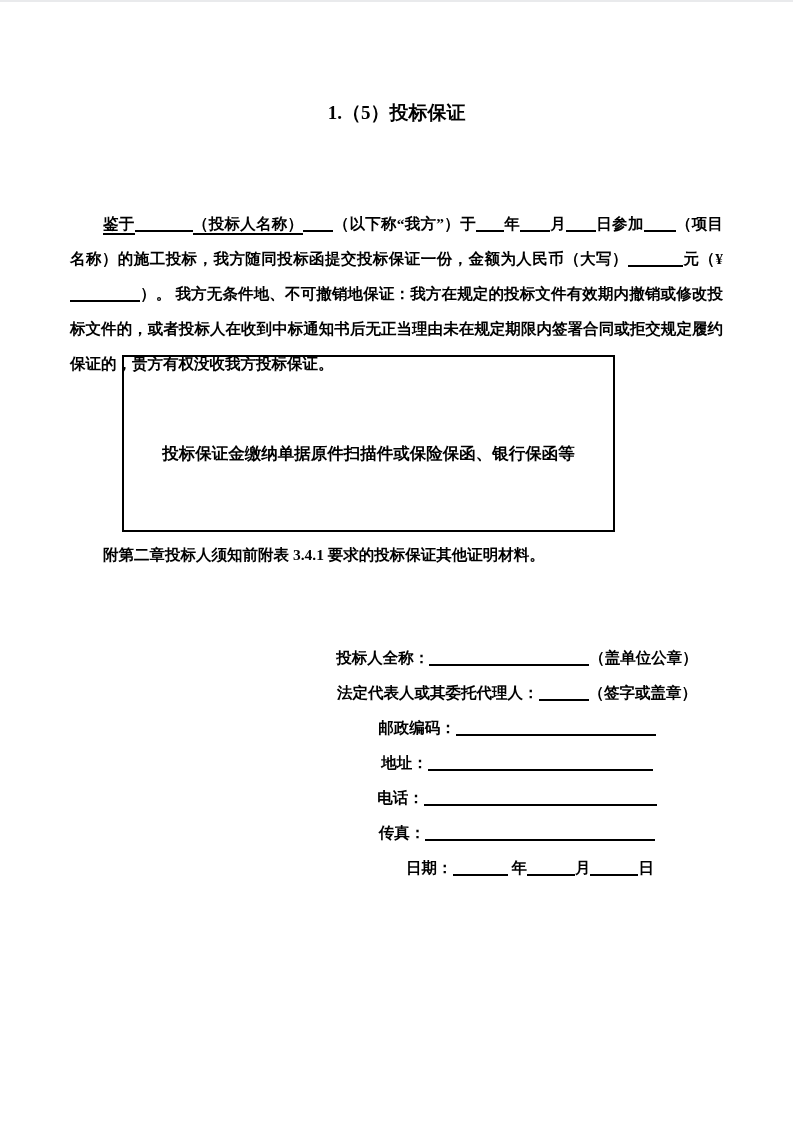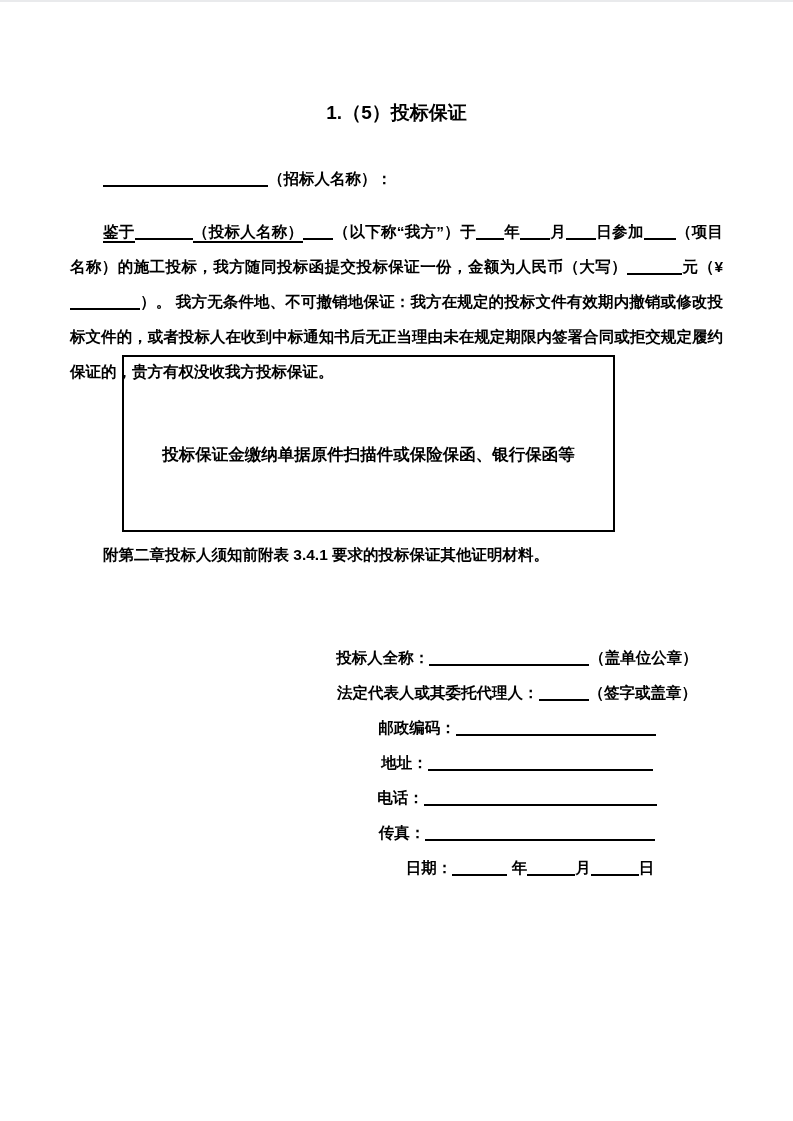--- a/index.html
+++ b/index.html
@@ -1,40 +1,40 @@
 <!DOCTYPE html>
 <html lang="zh"><head>
 <meta charset="utf-8">
 <style>
   html,body{margin:0;padding:0;background:#fff;}
   .page{
     position:relative;
     width:793px;height:992px;
     background:#fff;
     color:#000;
-    font-family:Liberation Sans, sans-serif;
+    font-family:Liberation Serif, serif;
     font-weight:700;
     overflow:hidden;
   }
   .top-edge{
     position:absolute;top:0;left:0;width:793px;height:2px;
     background:#e9eaec;
   }
   .title{
     position:absolute;top:101px;left:0;width:793px;
     margin:0;text-align:center;
     font-size:19px;line-height:24px;font-weight:700;
   }
   .addressee{
     position:absolute;top:166px;left:70px;width:653px;
     font-size:15.5px;line-height:26px;
     text-indent:33px;white-space:nowrap;
   }
   .body-par{
-    position:absolute;top:214px;left:70px;width:653px;
+    position:absolute;top:206px;left:70px;width:653px;
     font-size:15.5px;line-height:35px;
     text-align:justify;text-indent:33px;
   }
   .attach-box{
     position:absolute;top:355px;left:122px;
     width:489px;height:173px;
     border:2px solid #000;
     box-sizing:content-box;
   }
   .attach-caption{
@@ -70,21 +70,20 @@
   }
 </style>
 </head>
 <body>
 
 <div class="page">
   <div class="top-edge"></div>
 
   <h1 class="title">1.（5）投标保证</h1>
 
-  <div class="addressee"><span class="blank" style="width: 165px;"></span><span>（招标人名称）：</span></div>
 
   <div class="body-par"><span class="ul">鉴于</span><span class="blank" style="width: 58px;"></span><span class="ul">（投标人名称）</span><span class="blank" style="width: 30px;"></span><span>（以下称“我方”）于</span><span class="blank" style="width: 28px;"></span><span>年</span><span class="blank" style="width: 30px;"></span><span>月</span><span class="blank" style="width: 30px;"></span><span>日参加</span><span class="blank" style="width: 32px;"></span><span>（项目名称）的施工投标，我方随同投标函提交投标保证一份，金额为人民币（大写）</span><span class="blank" style="width: 55px;"></span><span>元（¥</span><span class="blank" style="width: 70px;"></span><span>）。 我方无条件地、不可撤销地保证：我方在规定的投标文件有效期内撤销或修改投标文件的，或者投标人在收到中标通知书后无正当理由未在规定期限内签署合同或拒交规定履约保证的，贵方有权没收我方投标保证。</span></div>
 
   <div class="attach-box">
     <p class="attach-caption">投标保证金缴纳单据原件扫描件或保险保函、银行保函等</p>
   </div>
 
   <div class="note">附第二章投标人须知前附表 3.4.1 要求的投标保证其他证明材料。</div>
 
   <div class="sig">

